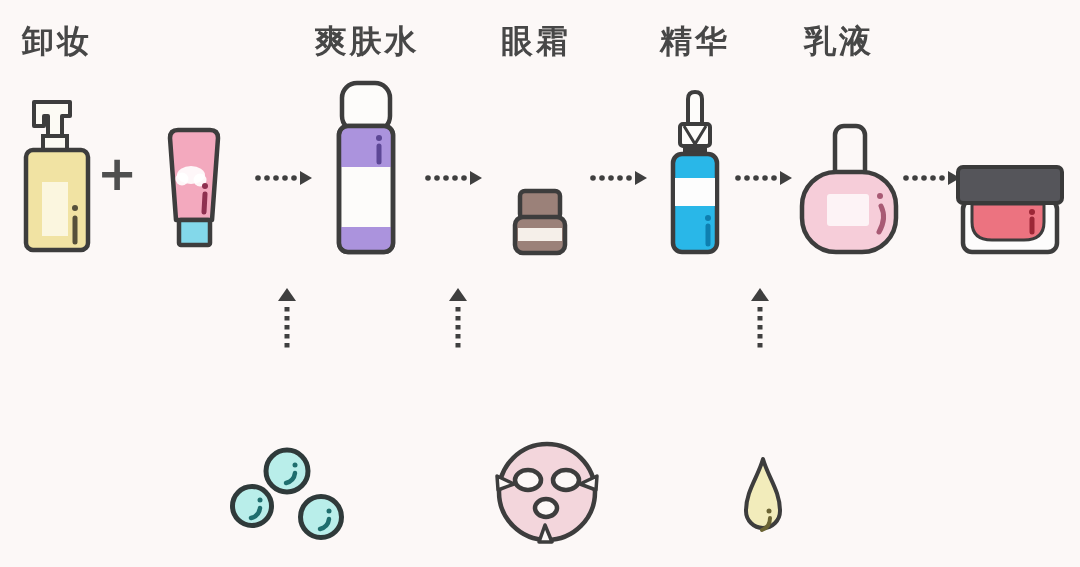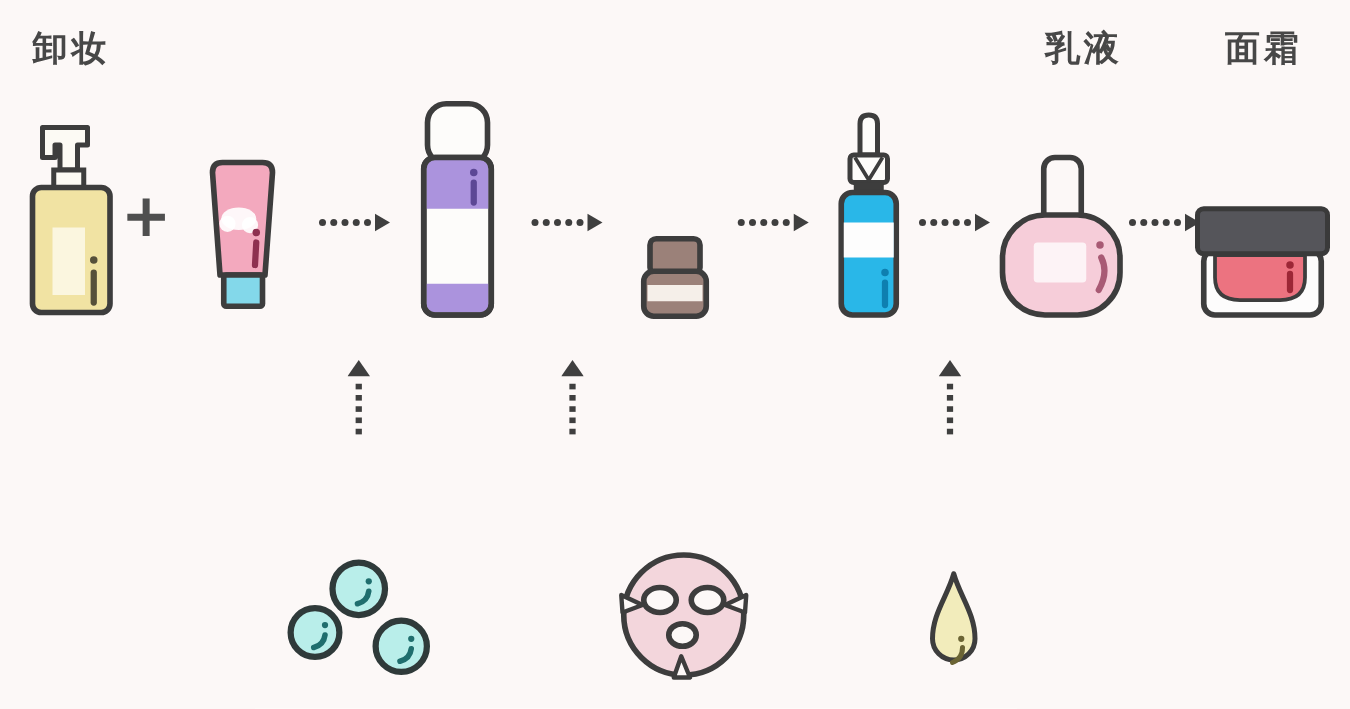--- a/index.html
+++ b/index.html
@@ -1,41 +1,43 @@
 <!DOCTYPE html>
 <html><head>
 <meta charset="utf-8">
 <style>
   html,body{margin:0;padding:0;}
   .canvas{
     position:relative;width:1080px;height:567px;background:#fcf8f7;
     font-family:"DejaVu Sans","Liberation Sans",sans-serif;overflow:hidden;
   }
   .step-label{
-    position:absolute;top:20px;font-size:28px;font-weight:700;color:#474747;
+    position:absolute;top:20px;font-size:32px;font-weight:700;color:#474747;
     text-align:center;letter-spacing:3px;white-space:nowrap;
   }
   .extra-label{
     position:absolute;top:361px;font-size:28px;font-weight:600;color:#4a4a4a;
     text-align:center;letter-spacing:0.5px;white-space:nowrap;
   }
   .plus{
     position:absolute;left:95px;top:147px;width:44px;height:52px;line-height:52px;
     font-size:48px;font-weight:700;color:#4f4f4f;text-align:center;
   }
   .icon{position:absolute;display:block;}
 </style>
 </head>
 <body>
 
 <div class="canvas">
 
   <div class="step-label" style="left:0px;width:114px;">卸妆</div>
-  <div class="step-label" style="left:810px;width:114px;">乳液</div>
-  <div class="step-label" style="left:954px;width:114px;">面霜</div>
+  <div class="step-label" style="left:296px;width:142px;">爽肤水</div>
+  <div class="step-label" style="left:479px;width:114px;">眼霜</div>
+  <div class="step-label" style="left:638px;width:114px;">精华</div>
+  <div class="step-label" style="left:782px;width:114px;">乳液</div>
 
   <svg class="icon" style="left:18px;top:96px;" width="78" height="160" viewBox="0 0 78 160">
     <path d="M16,6 L52,6 L52,20 L44,20 L44,40 L30,40 L30,20 L26,20 L26,30 L16,30 Z" fill="#fcfaf4" stroke="#3d3d3d" stroke-width="4" stroke-linejoin="round"></path>
     <rect x="25" y="40" width="24" height="14" fill="#fcfaf4" stroke="#3d3d3d" stroke-width="4"></rect>
     <rect x="8" y="54" width="62" height="100" rx="7" fill="#f1e3a3" stroke="#3d3d3d" stroke-width="4.5"></rect>
     <rect x="24" y="86" width="26" height="54" fill="#fbf6df"></rect>
     <circle cx="57" cy="112" r="3" fill="#56503a"></circle>
     <line x1="57" y1="122" x2="57" y2="146" stroke="#56503a" stroke-width="5" stroke-linecap="round"></line>
   </svg>
 

